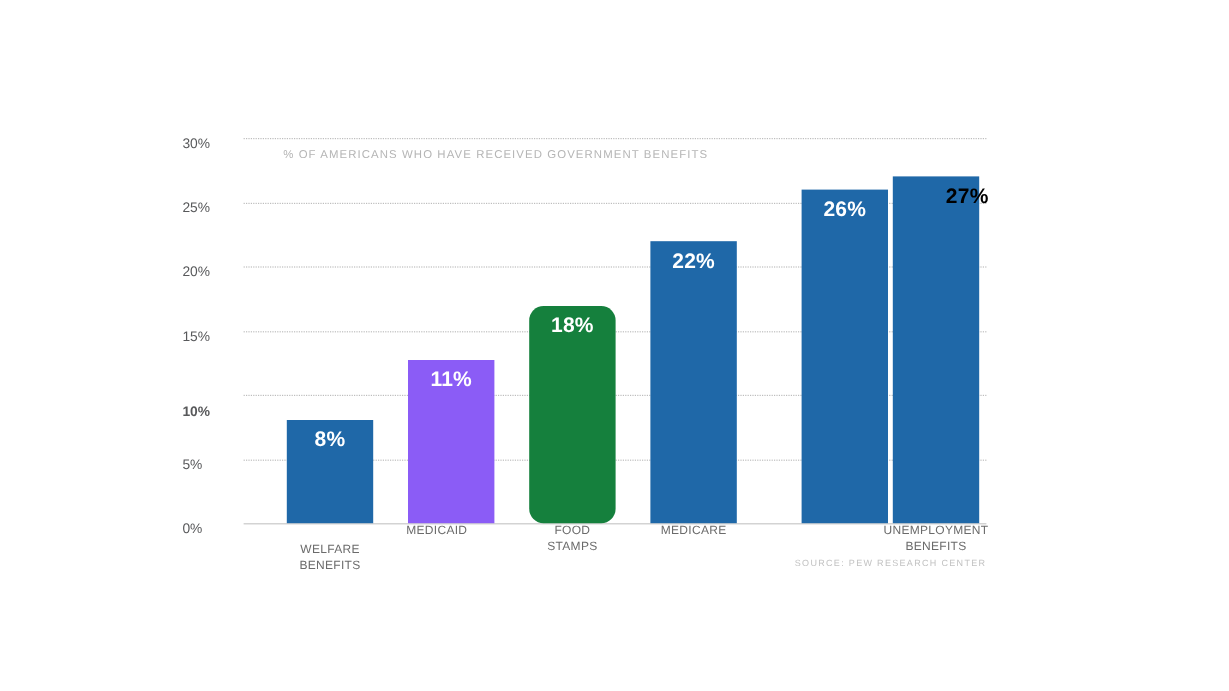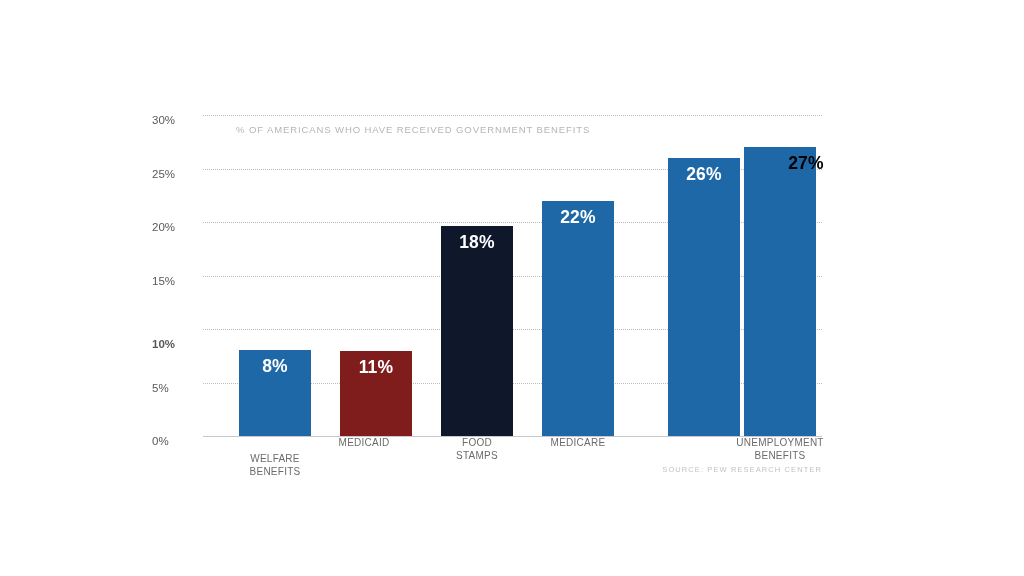--- a/index.html
+++ b/index.html
@@ -163,29 +163,29 @@
       <div class="bar-group" style="left: 239px; height: 85.6px;">
         <div class="bar" style="height: 85.6px; background: rgb(31, 104, 168);">
           <div class="bar-value" style="color: rgb(255, 255, 255);">8%</div>
         </div>
       </div>
       <div class="cat-label" style="left: 220px; margin-top: 16px;">
         <div>WELFARE</div>
         <div>BENEFITS</div>
       </div>
       <div class="bar-group" style="left: 340px; height: 117.7px;">
-        <div class="bar" style="height: 85px; background: #7f1d1d;">
+        <div class="bar" style="height: 136px; background: #8b5cf6;">
           <div class="bar-value" style="color: rgb(255, 255, 255);">11%</div>
         </div>
       </div>
       <div class="cat-label" style="left: 309px;">
         <div>MEDICAID</div>
       </div>
       <div class="bar-group" style="left: 441px; height: 192.6px;">
-        <div class="bar" style="height: 210px; background: #0f172a;">
+        <div class="bar" style="height: 181px; background: #15803d; border-radius: 12px;">
           <div class="bar-value" style="color: rgb(255, 255, 255);">18%</div>
         </div>
       </div>
       <div class="cat-label" style="left: 422px; text-align: center;">
         <div>FOOD</div>
         <div>STAMPS</div>
       </div>
       <div class="bar-group" style="left: 542px; height: 235.4px;">
         <div class="bar" style="height: 235.4px; background: rgb(31, 104, 168);">
           <div class="bar-value" style="color: rgb(255, 255, 255);">22%</div>

